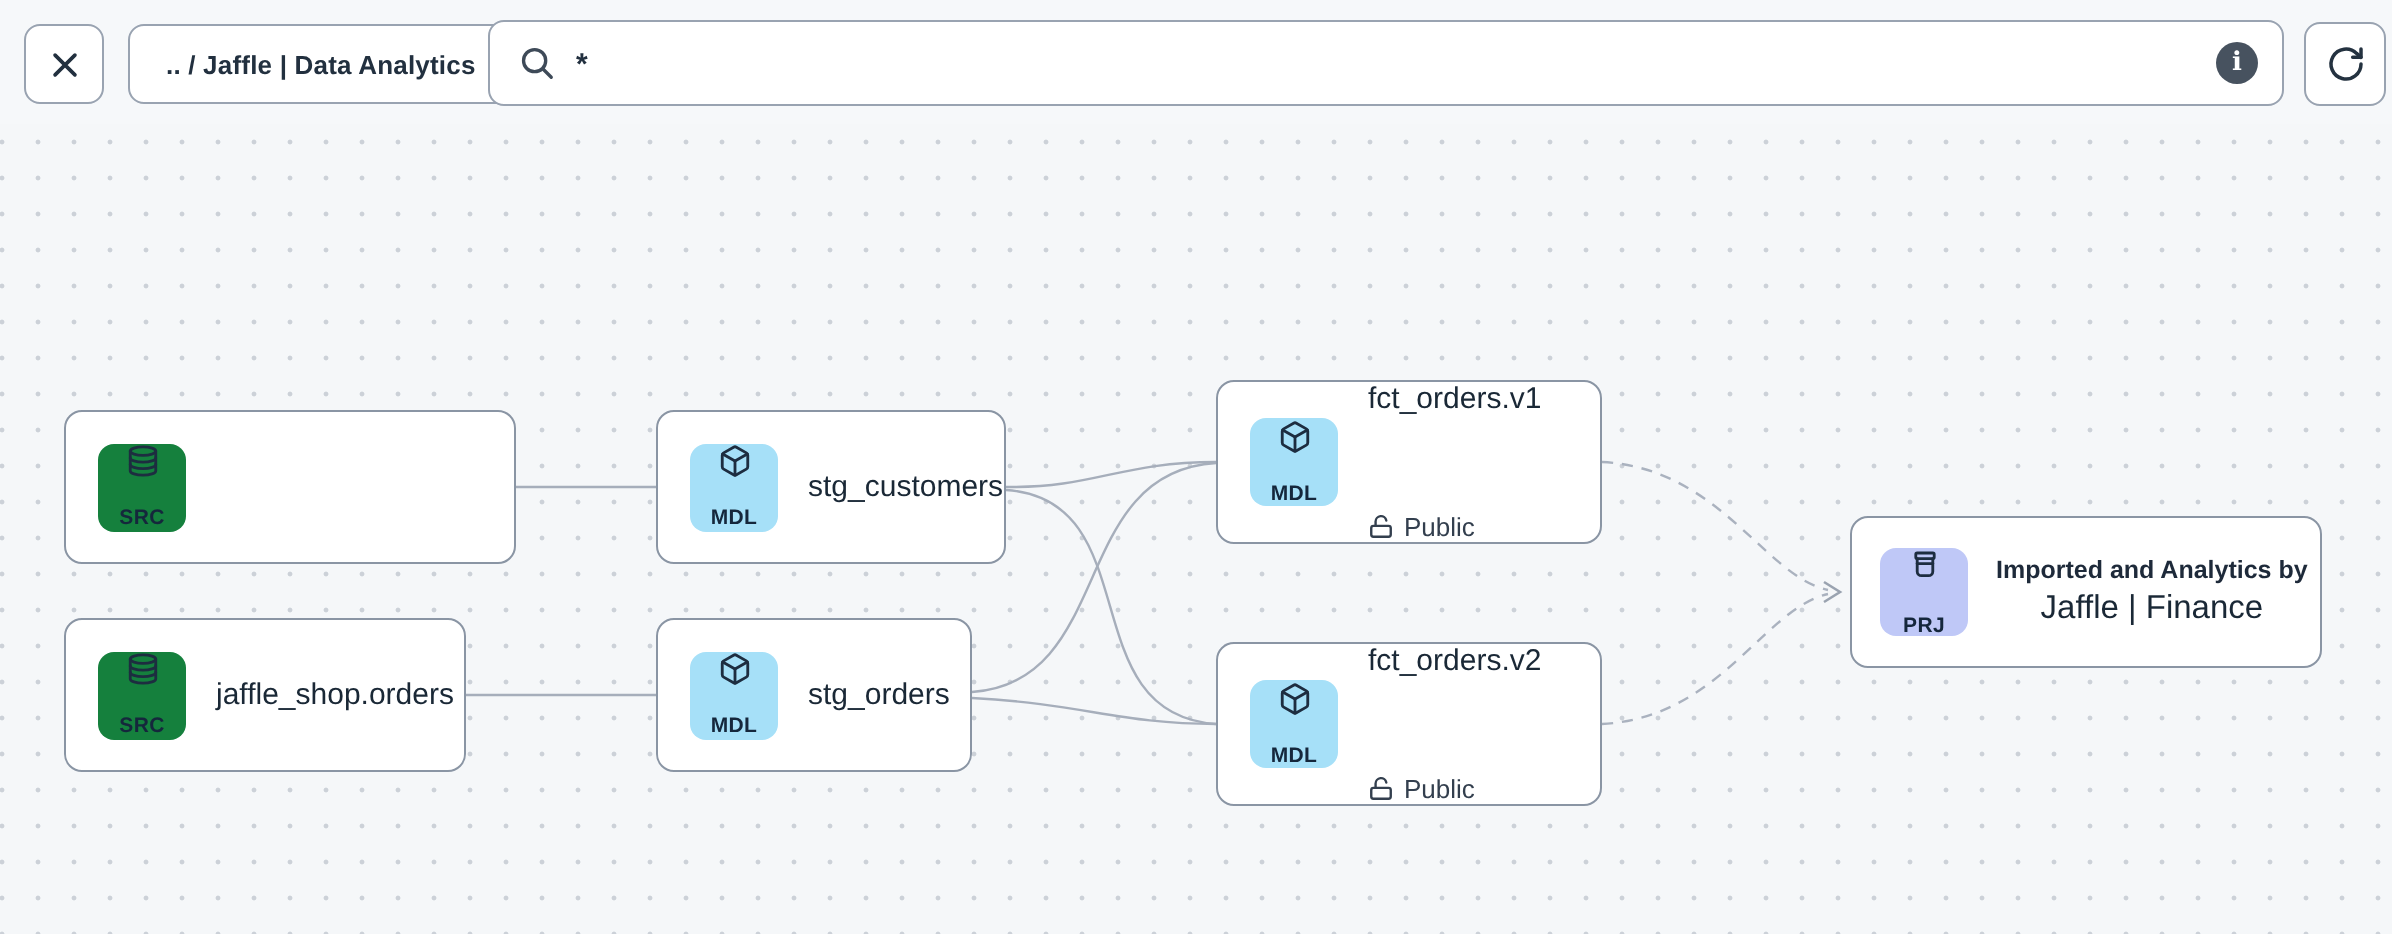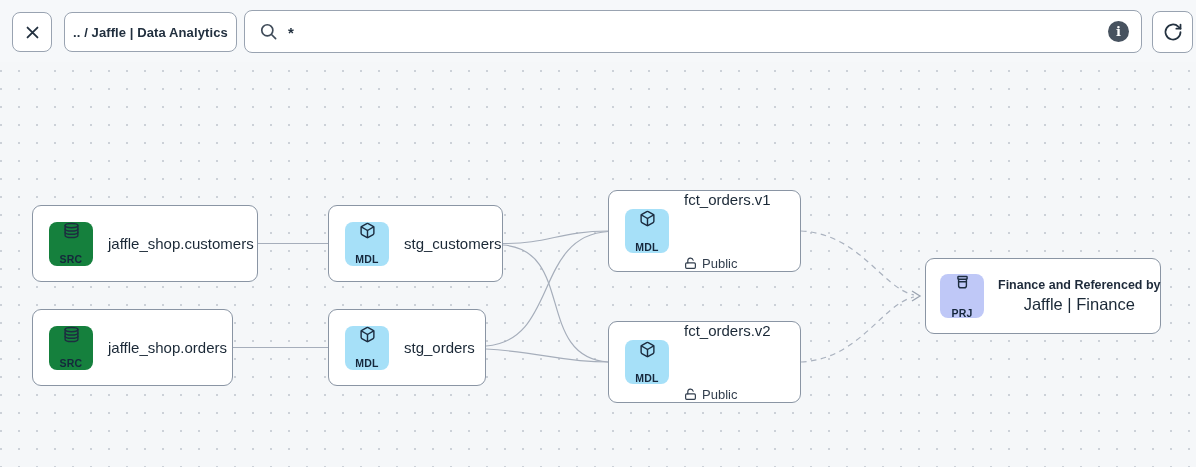--- a/index.html
+++ b/index.html
@@ -12,21 +12,21 @@
     background-position:10px 8px;
   }
   .top-cover{position:absolute;top:0;left:0;width:1196px;height:62px;background:#f6f8fa;}
   
   .tb-btn{
     position:absolute;box-sizing:border-box;background:#ffffff;border:1px solid #99a3b1;
     border-radius:8px;display:flex;align-items:center;justify-content:center;cursor:pointer;
     color:#22303f;
   }
   .btn-close{left:12px;top:12px;width:40px;height:40px;}
-  .btn-breadcrumb{left:64px;top:12px;height:40px;padding:0 8px;font-size:13px;font-weight:600;letter-spacing:.1px;}
+  .btn-breadcrumb{left:64px;top:12px;height:40px;padding:0 18px;font-size:13px;font-weight:600;letter-spacing:.1px;}
   .searchbar{
     position:absolute;left:244px;top:10px;width:898px;height:43px;box-sizing:border-box;
     background:#ffffff;border:1px solid #99a3b1;border-radius:8px;
     display:flex;align-items:center;padding:0 12px 0 14px;gap:10px;
   }
   .search-input{
     flex:1;border:none;outline:none;background:transparent;
     font-family:"Liberation Sans",sans-serif;font-size:15px;font-weight:700;color:#22303f;
     padding:0;margin-top:2px;
   }
@@ -118,21 +118,20 @@
       <span>
         <svg width="17" height="17" viewBox="0 0 24 24" fill="none" stroke="#1d2d40" stroke-width="2" stroke-linecap="round">
             <ellipse cx="12" cy="5" rx="9" ry="3"></ellipse>
             <path d="M3 5v14a9 3 0 0 0 18 0V5"></path>
             <path d="M3 9.8a9 3 0 0 0 18 0"></path>
             <path d="M3 14.4a9 3 0 0 0 18 0"></path>
           </svg>
       </span>
       <span class="badge-label">SRC</span>
     </div>
-    <div class="node-title">jaffle_shop.customers</div>
   </div>
 
   <div class="node" style="left:32px;top:309px;width:201px;height:77px">
     <div class="badge badge-src">
       <span>
         <svg width="17" height="17" viewBox="0 0 24 24" fill="none" stroke="#1d2d40" stroke-width="2" stroke-linecap="round">
             <ellipse cx="12" cy="5" rx="9" ry="3"></ellipse>
             <path d="M3 5v14a9 3 0 0 0 18 0V5"></path>
             <path d="M3 9.8a9 3 0 0 0 18 0"></path>
             <path d="M3 14.4a9 3 0 0 0 18 0"></path>
@@ -226,17 +225,17 @@
       <span>
         <svg width="17" height="17" viewBox="0 0 24 24" fill="none" stroke="#1d2d40" stroke-width="2" stroke-linecap="round" stroke-linejoin="round">
             <rect x="5.5" y="3.5" width="13" height="4" rx="1"></rect>
             <path d="M6.5 7.5v9a3 3 0 0 0 3 3h5a3 3 0 0 0 3-3v-9"></path>
             <path d="M6.5 11h11"></path>
           </svg>
       </span>
       <span class="badge-label">PRJ</span>
     </div>
     <div class="node-col" style="gap:3px">
-      <div class="prj-subtitle">Finance and Referenced by</div>
+      <div class="prj-subtitle">Imported and Analytics by</div>
       <div class="prj-title">Jaffle | Finance</div>
     </div>
   </div>
 </div>
 
 </body></html>

